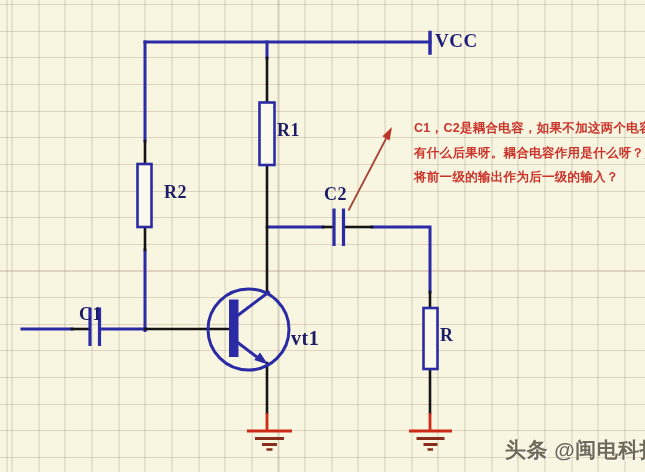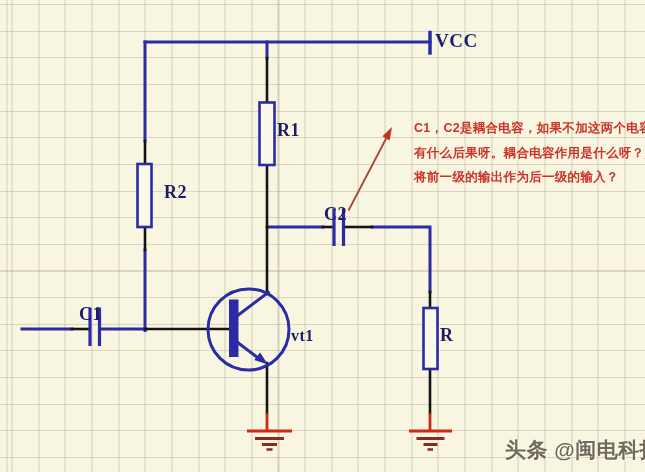--- a/index.html
+++ b/index.html
@@ -21,23 +21,23 @@
     font-family:"Liberation Serif", serif;
     font-weight:600;
     font-size:18px;
     letter-spacing:0.5px;
     white-space:nowrap;
   }
   .lbl-vcc{left:435px;top:30px;font-size:19px;color:#1b1b78;}
   .lbl-r1{left:277px;top:108px;margin-top:12px;}
   .lbl-r2{left:154px;top:182px;margin-left:10px;}
   .lbl-c1{left:79px;top:304px;}
-  .lbl-c2{left:324px;top:184px;margin-top:20px;}
+  .lbl-c2{left:324px;top:184px;}
   .lbl-r{left:440px;top:325px;}
-  .lbl-vt1{left:291px;top:327px;font-size:16px;font-weight:700;}
+  .lbl-vt1{left:291px;top:327px;font-size:20px;font-weight:700;}
   .annotation{
     position:absolute;
     left:414px;top:116px;width:238px;
     font-family:"Liberation Sans", sans-serif;
     font-size:12.5px;font-weight:bold;
     color:#cb332a;
     line-height:24.6px;
     letter-spacing:0.3px;
     white-space:nowrap;
   }

